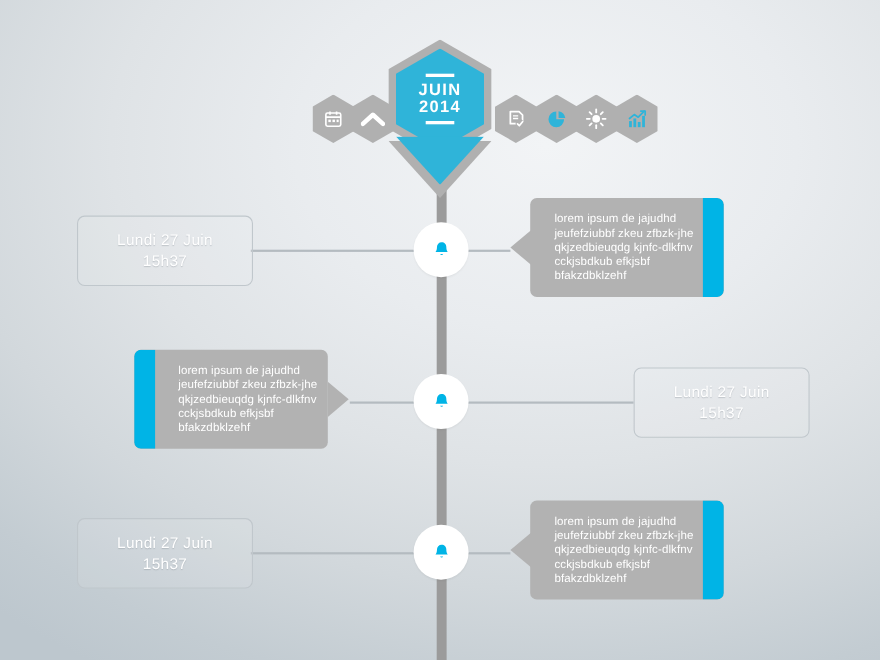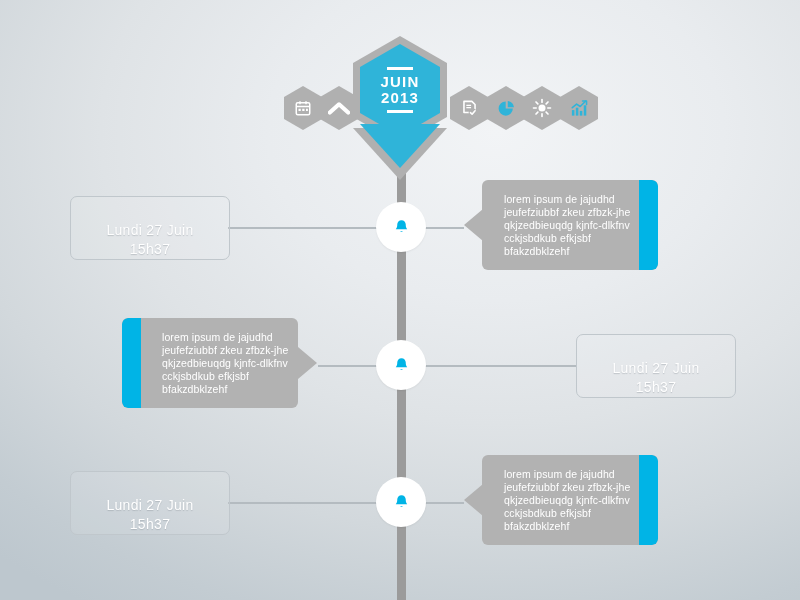--- a/index.html
+++ b/index.html
@@ -166,21 +166,21 @@
   .date-card {
     position: absolute;
     width: 158px;
     height: 62px;
     border: 1px solid #c0c7cc;
     border-radius: 7px;
     background: rgba(255,255,255,0.10);
     display: flex;
     flex-direction: column;
     align-items: center;
-    justify-content: flex-end;
+    justify-content: center;
     z-index: 3;
   }
   .date-line {
     color: #ffffff;
     font-size: 14px;
     line-height: 19px;
     letter-spacing: 0.3px;
     text-shadow: 0 1px 1px rgba(120,130,138,0.35);
   }
 
@@ -278,21 +278,21 @@
       </span>
     </div>
 
     <div class="hex hex-main-outer"></div>
     <div class="hex-main-stem"></div>
     <div class="hex-main-stem-in"></div>
     <div class="hex-main-inner">
       <div class="hex-dash"></div>
       <div class="hex-title">
         <div>JUIN</div>
-        <div>2013</div>
+        <div>2014</div>
       </div>
       <div class="hex-dash"></div>
     </div>
 
     <div class="hex hex-small" style="left:450px;">
       <span>
         <svg class="icon-svg" width="19" height="19" viewBox="0 0 24 24">
           <path d="M5 3 h10 l4 4 v10 h-14 z" fill="none" stroke="#ffffff" stroke-width="2" stroke-linejoin="round"></path>
           <line x1="8" y1="8" x2="14" y2="8" stroke="#ffffff" stroke-width="1.6"></line>
           <line x1="8" y1="11" x2="14" y2="11" stroke="#ffffff" stroke-width="1.6"></line>

